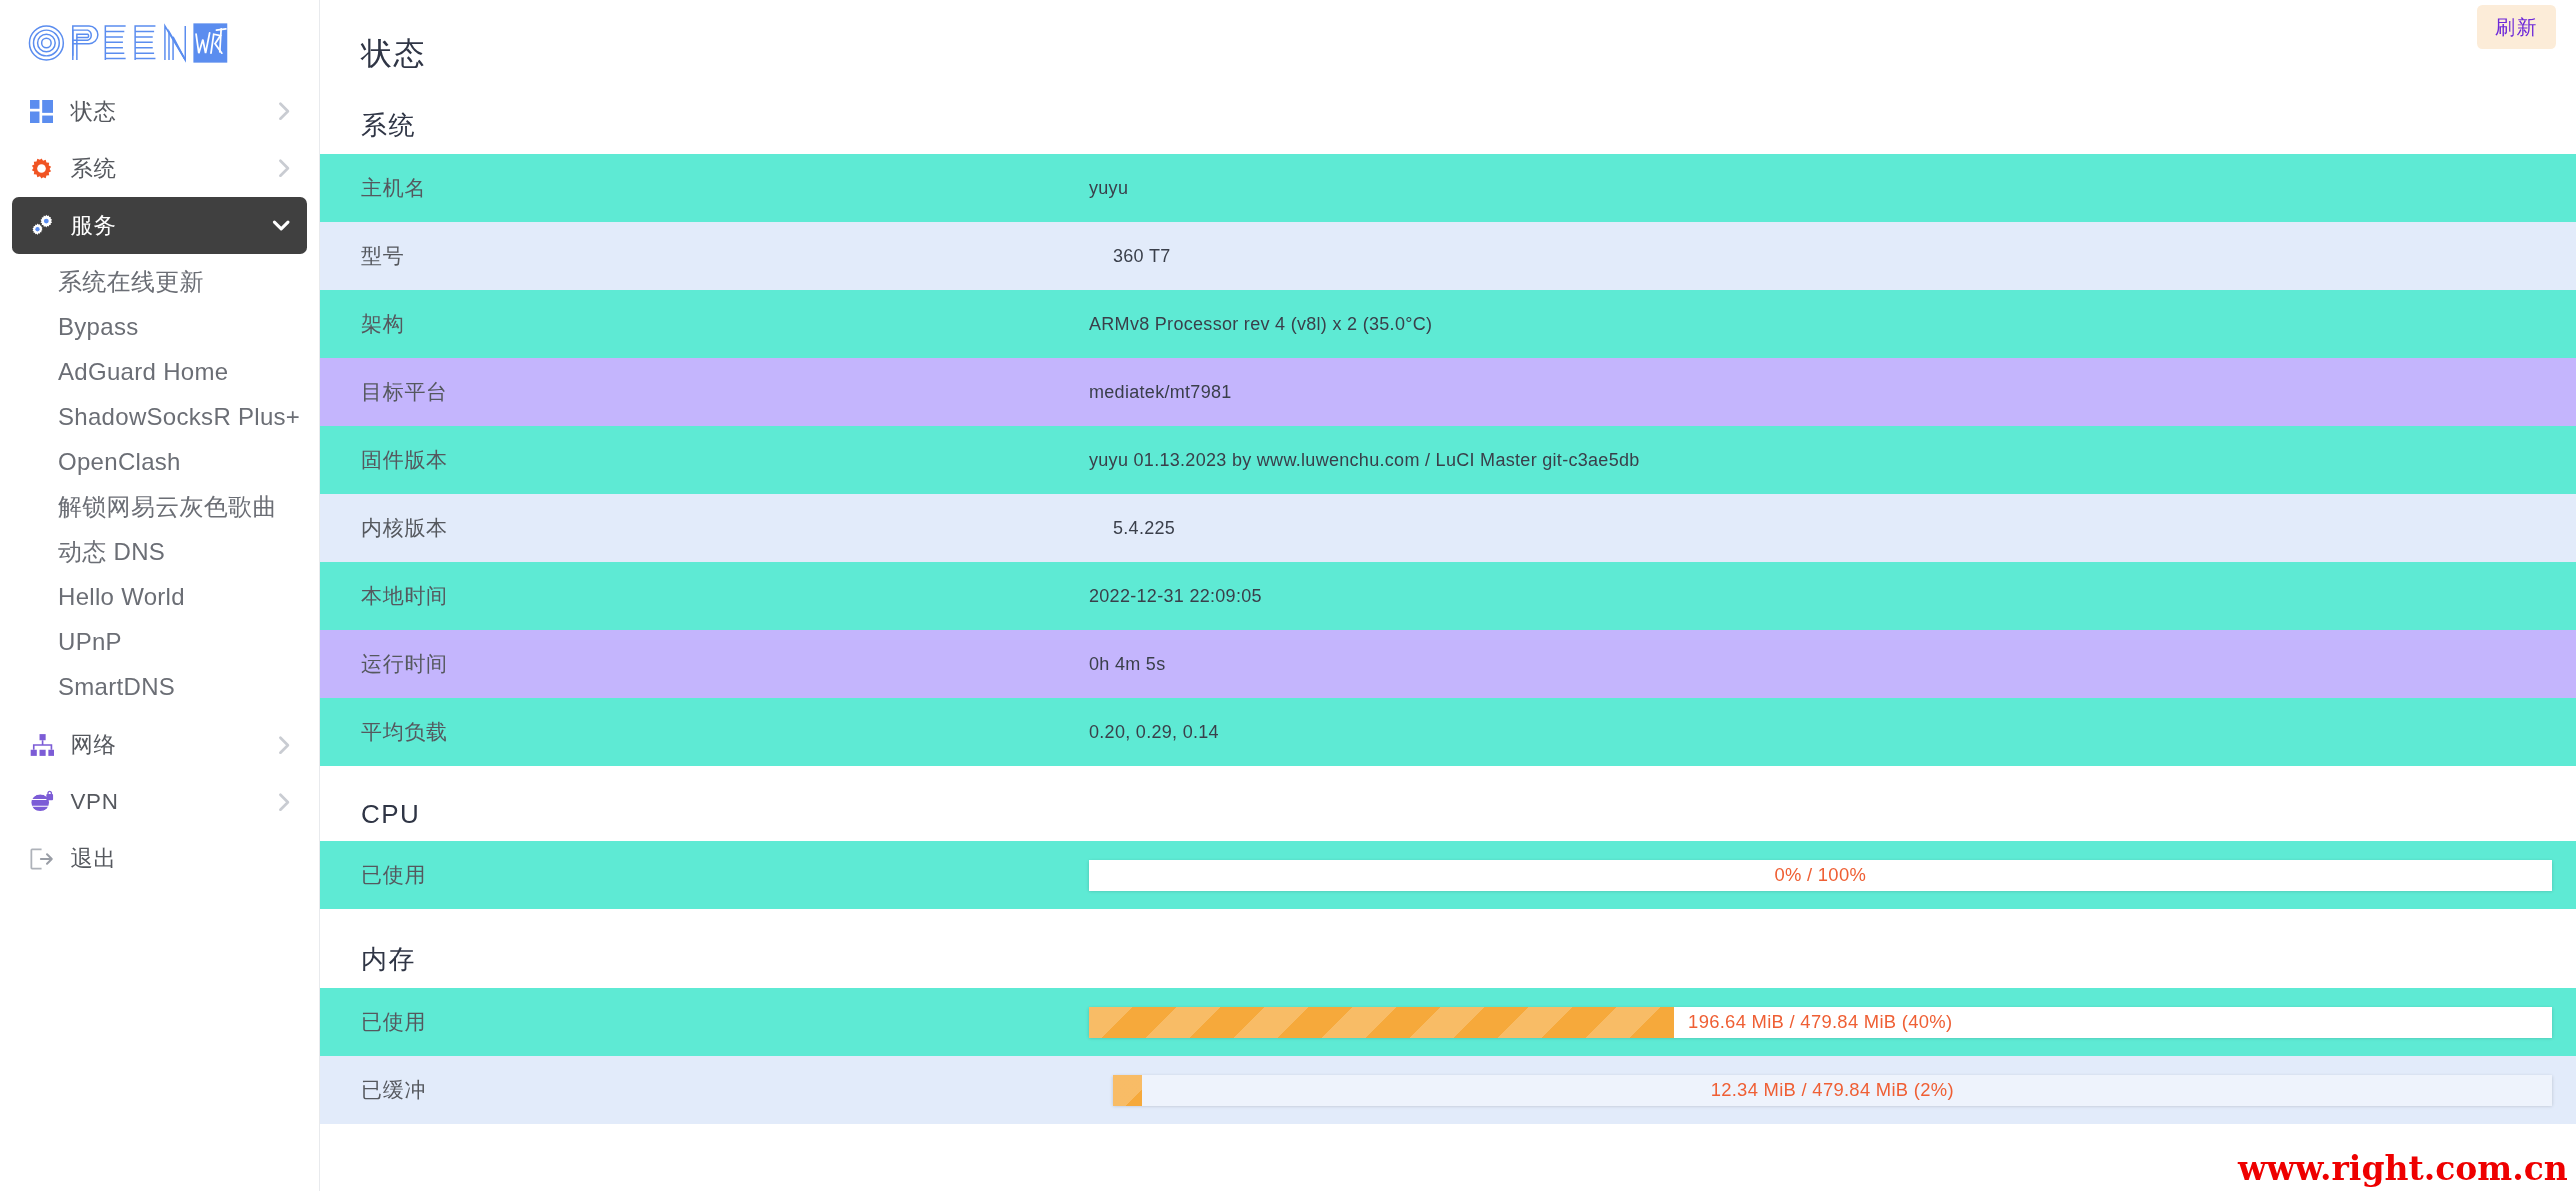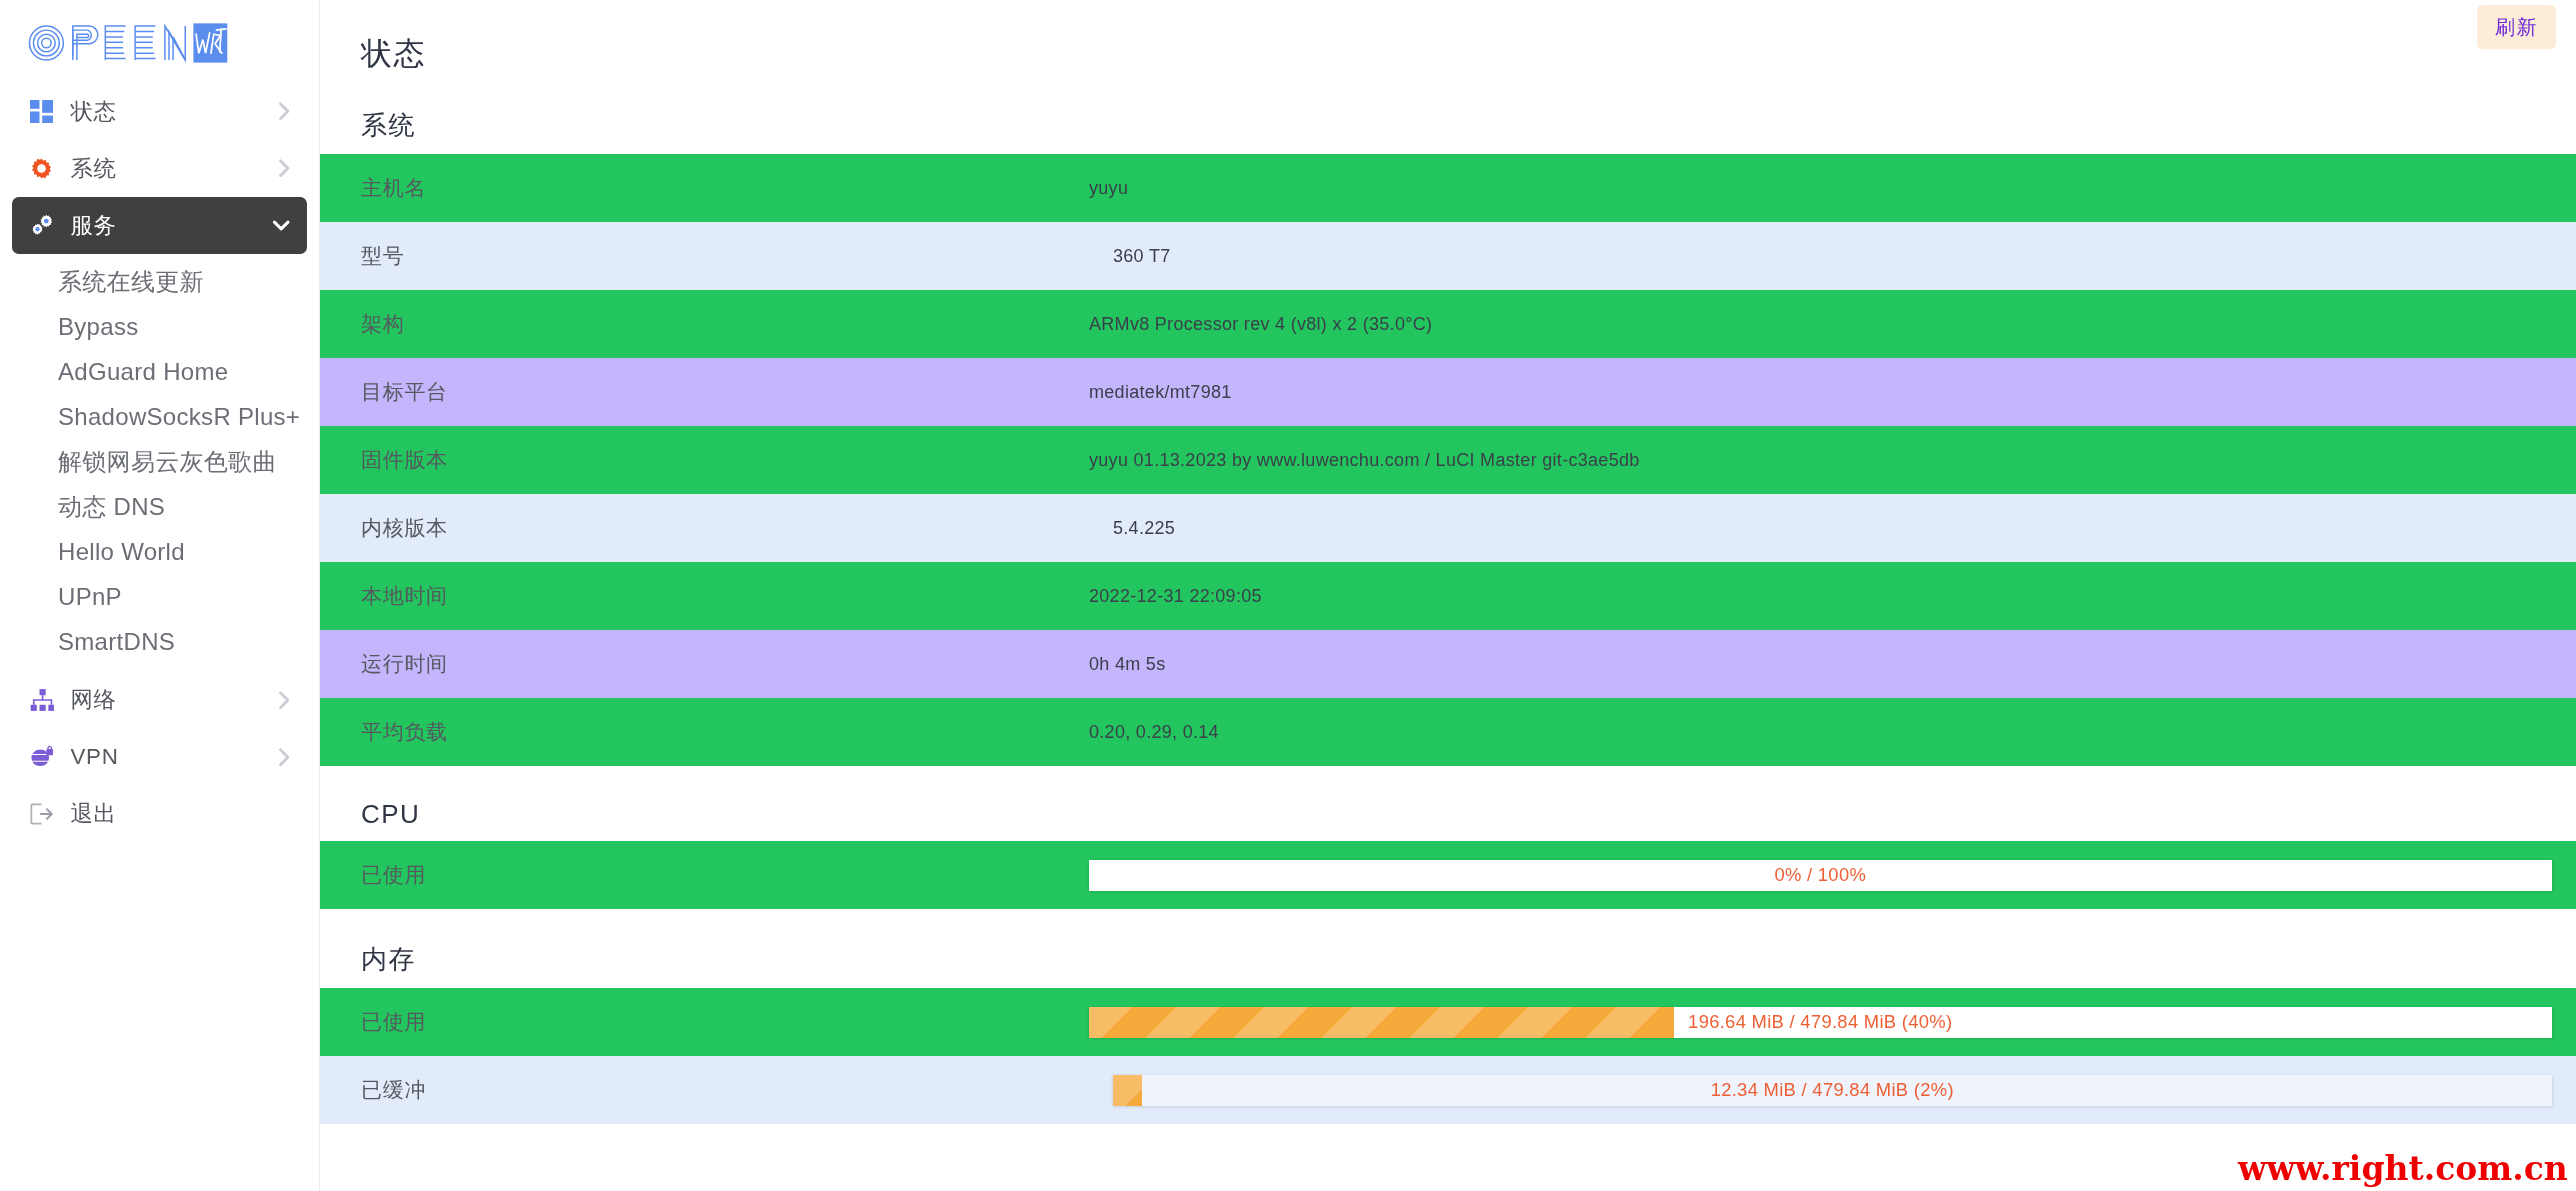--- a/index.html
+++ b/index.html
@@ -129,21 +129,21 @@
 
   .row {
     display: flex;
     align-items: center;
     min-height: 68px;
     padding: 0 0 0 41px;
     width: 100%;
   }
   .row.alt-blue { background: #e2ebfa; gap: 24px; }
   .row.alt-pink { background: #c4b5fd; }
-  .row.plain { background: #22c55e; }
+  .row.plain { background: #5eead4; }
 
   .row-label {
     width: 728px;
     min-width: 728px;
     font-size: 21px;
     color: #55585e;
     letter-spacing: 0.7px;
   }
   .row-value {
     font-size: 18px;
@@ -311,20 +311,23 @@
         <div class="sub-item">
           <span class="sub-label">Bypass</span>
         </div>
         <div class="sub-item">
           <span class="sub-label">AdGuard Home</span>
         </div>
         <div class="sub-item">
           <span class="sub-label">ShadowSocksR Plus+</span>
         </div>
         <div class="sub-item">
+          <span class="sub-label">OpenClash</span>
+        </div>
+        <div class="sub-item">
           <span class="sub-label">解锁网易云灰色歌曲</span>
         </div>
         <div class="sub-item">
           <span class="sub-label">动态 DNS</span>
         </div>
         <div class="sub-item">
           <span class="sub-label">Hello World</span>
         </div>
         <div class="sub-item">
           <span class="sub-label">UPnP</span>

